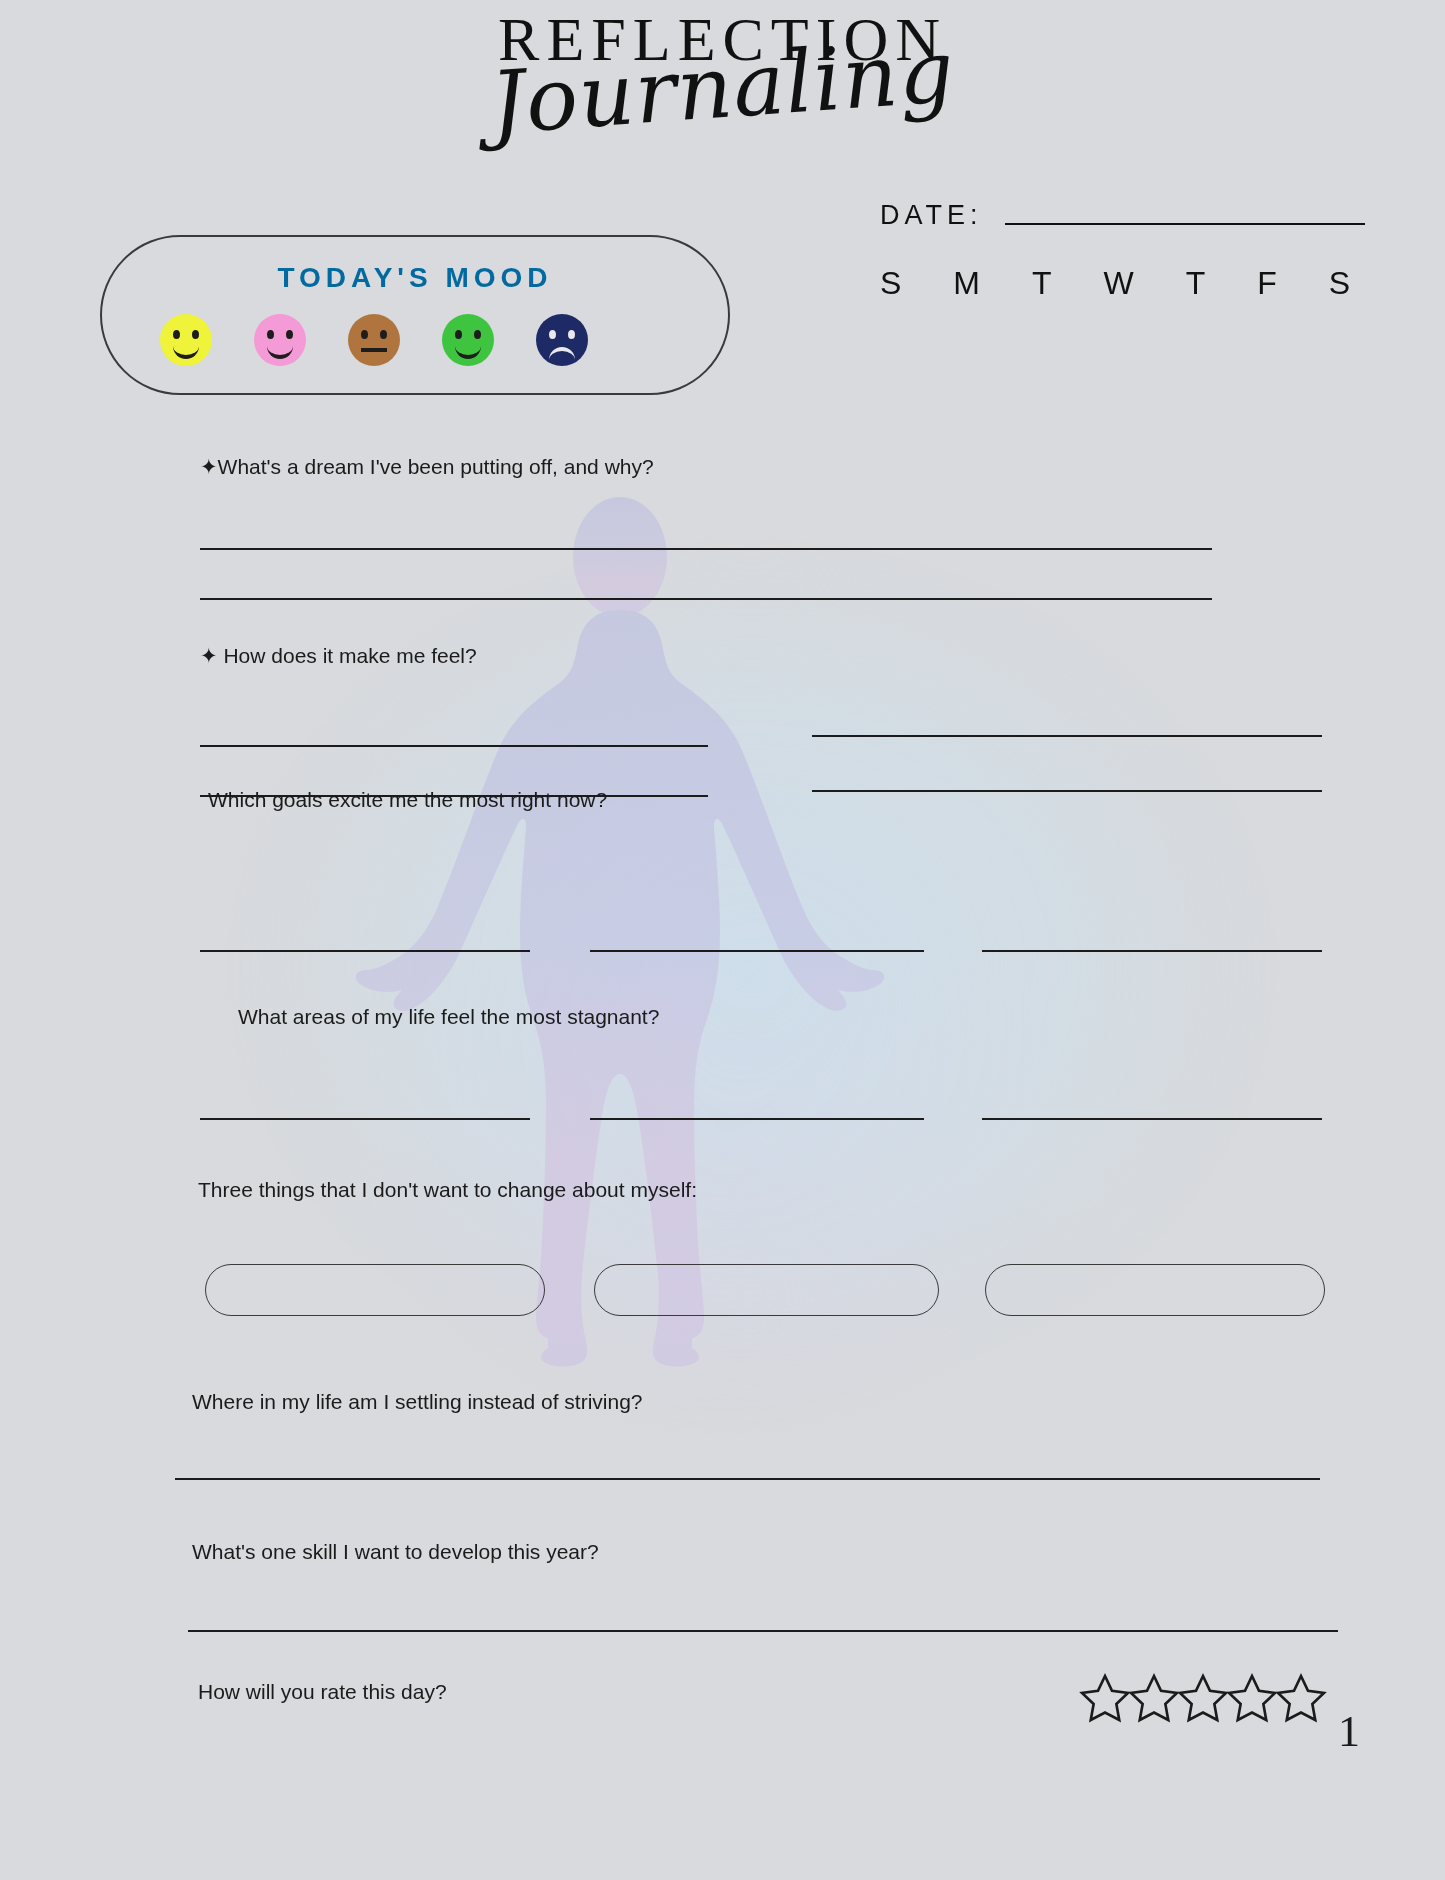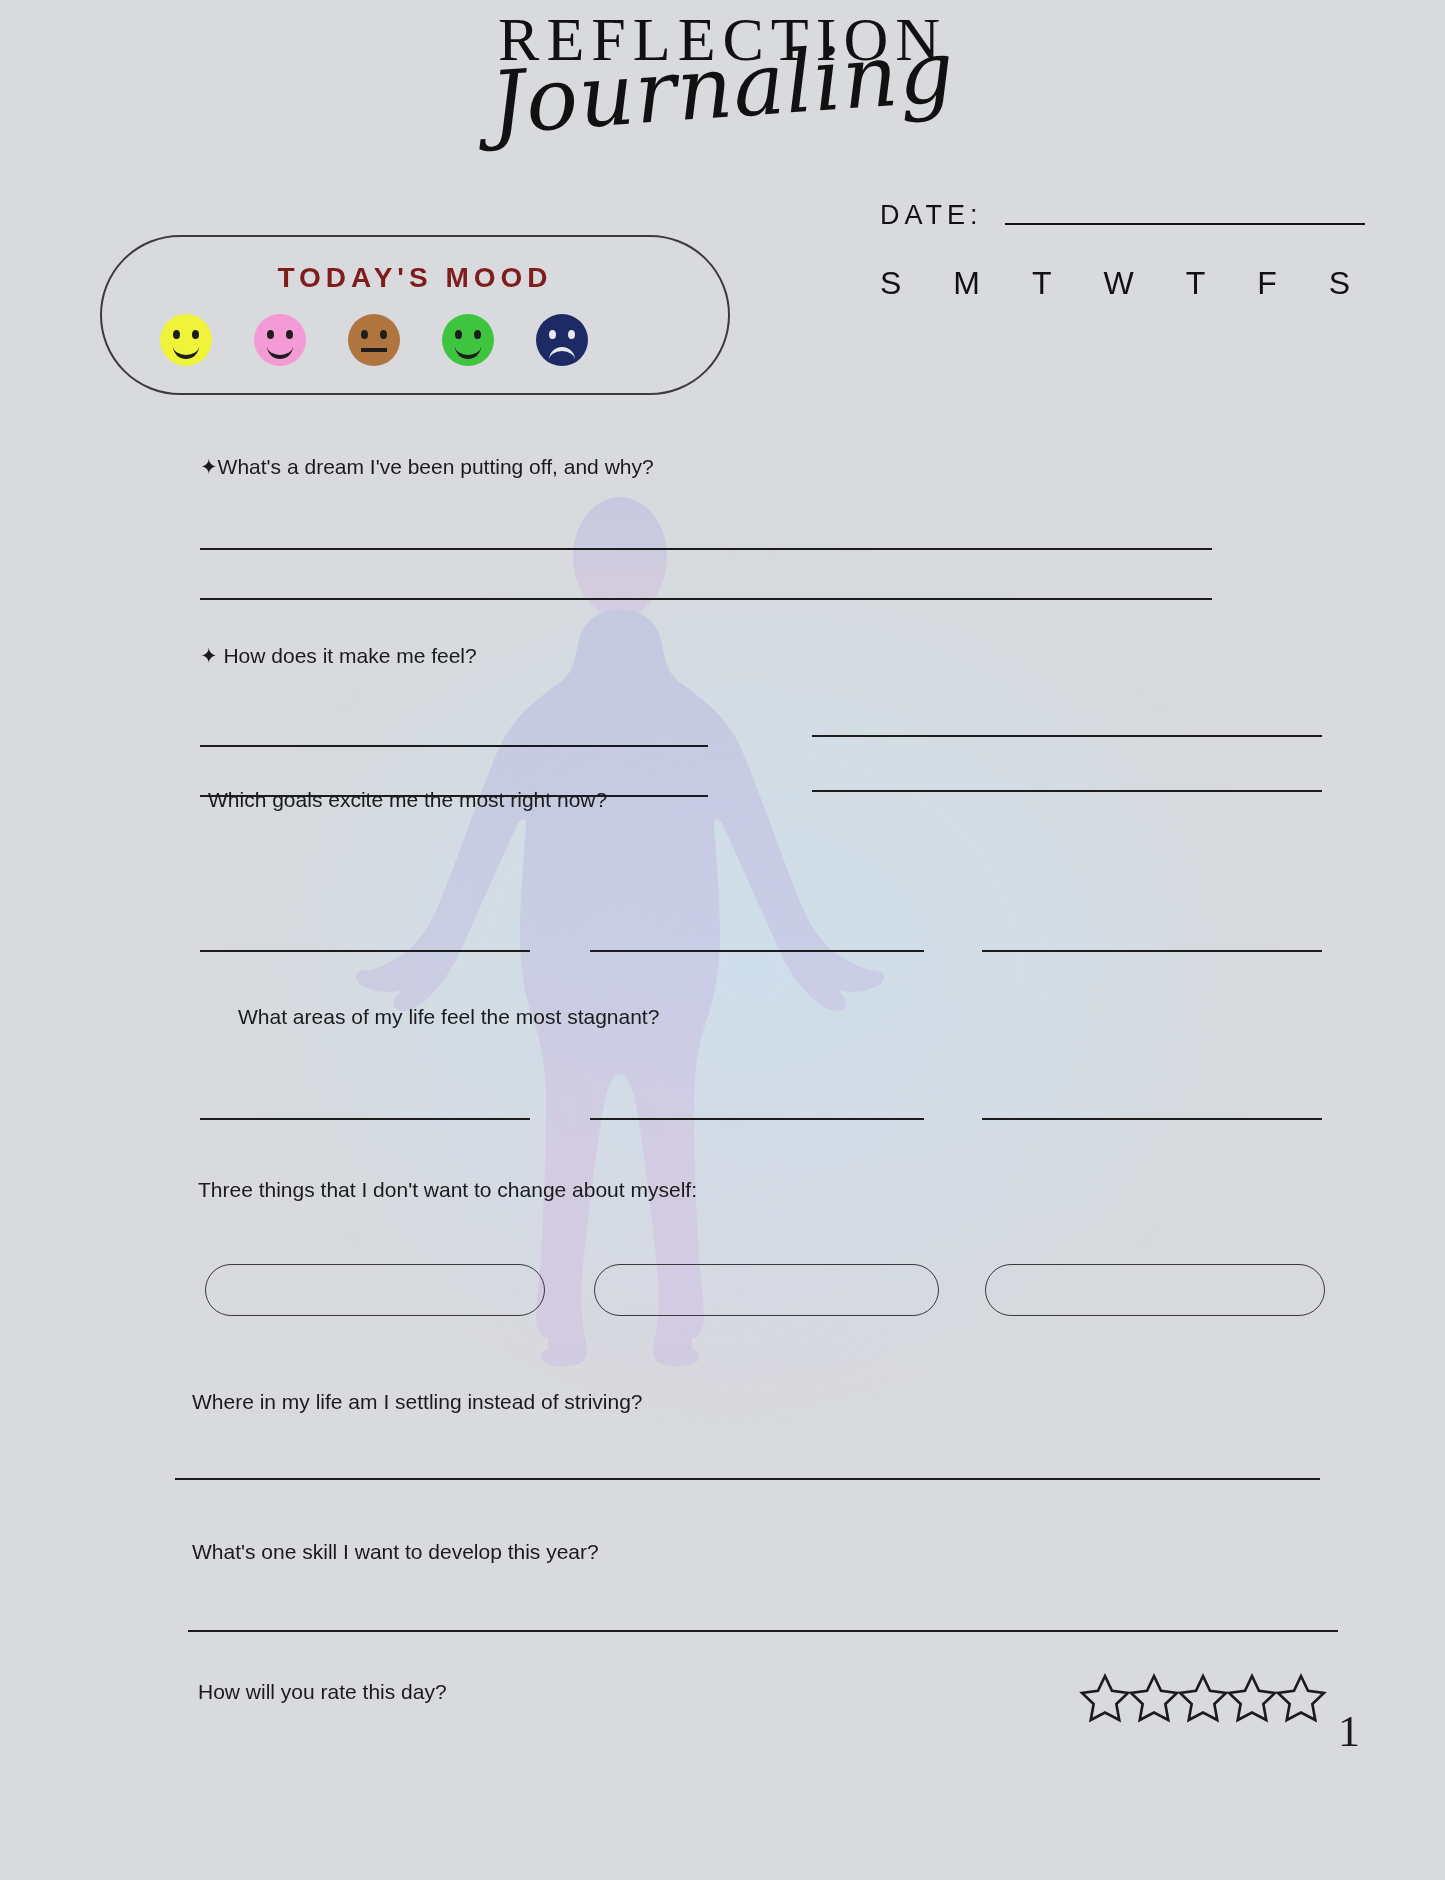--- a/index.html
+++ b/index.html
@@ -82,21 +82,21 @@
     height: 160px;
     border: 2px solid #3a3a3a;
     border-radius: 80px;
     box-sizing: border-box;
   }
   .mood-title {
     text-align: center;
     font-size: 28px;
     font-weight: bold;
     letter-spacing: 5px;
-    color: #7f1d1d;
+    color: #0369a1;
     margin-top: 25px;
   }
   .mood-faces {
     display: flex;
     gap: 42px;
     margin-top: 20px;
     margin-left: 58px;
   }
   .face {
     width: 52px;

